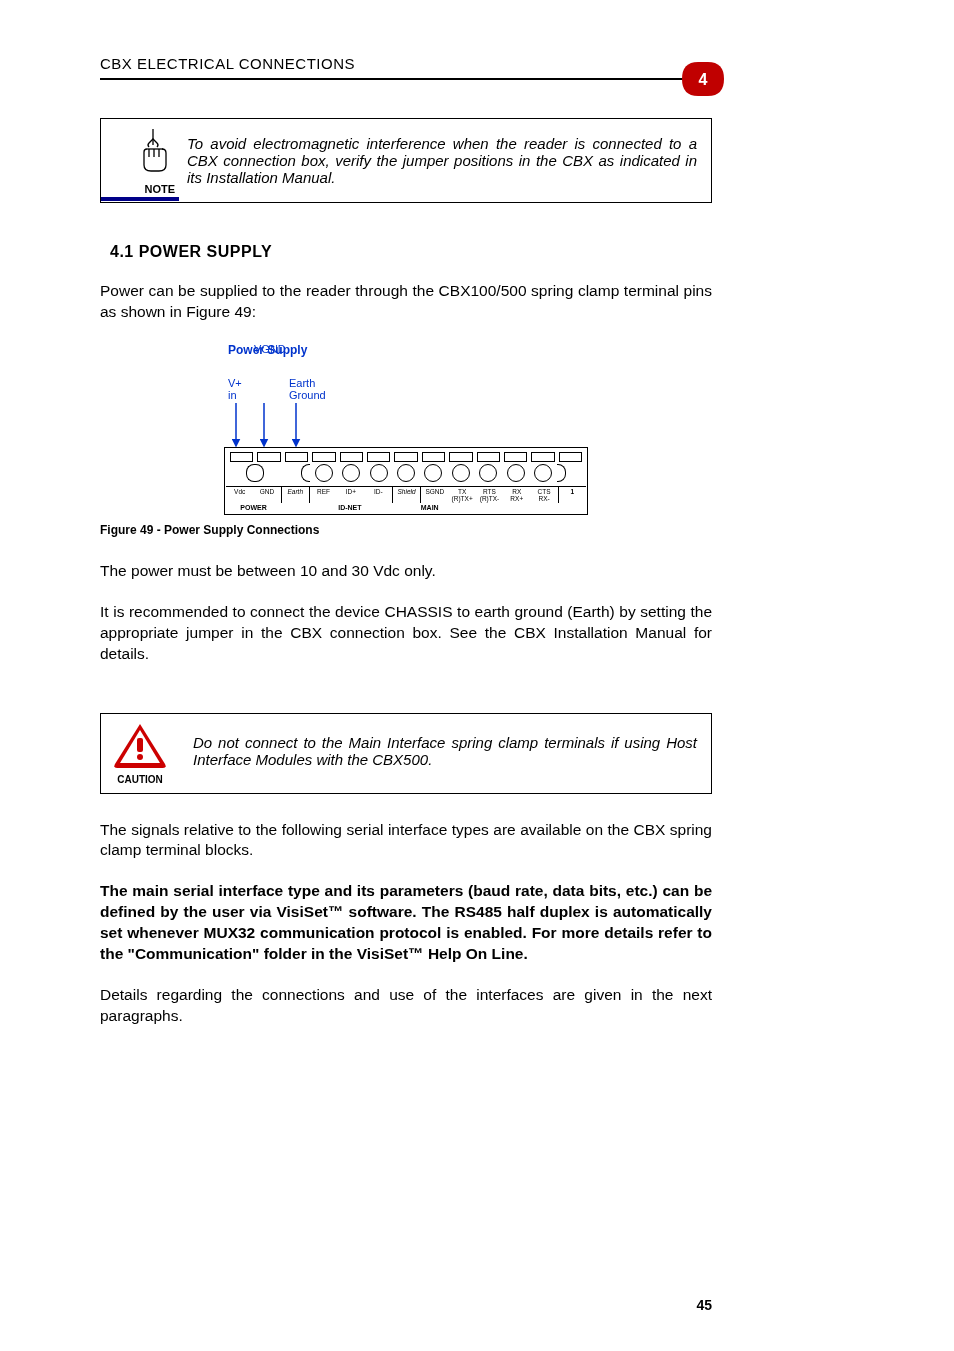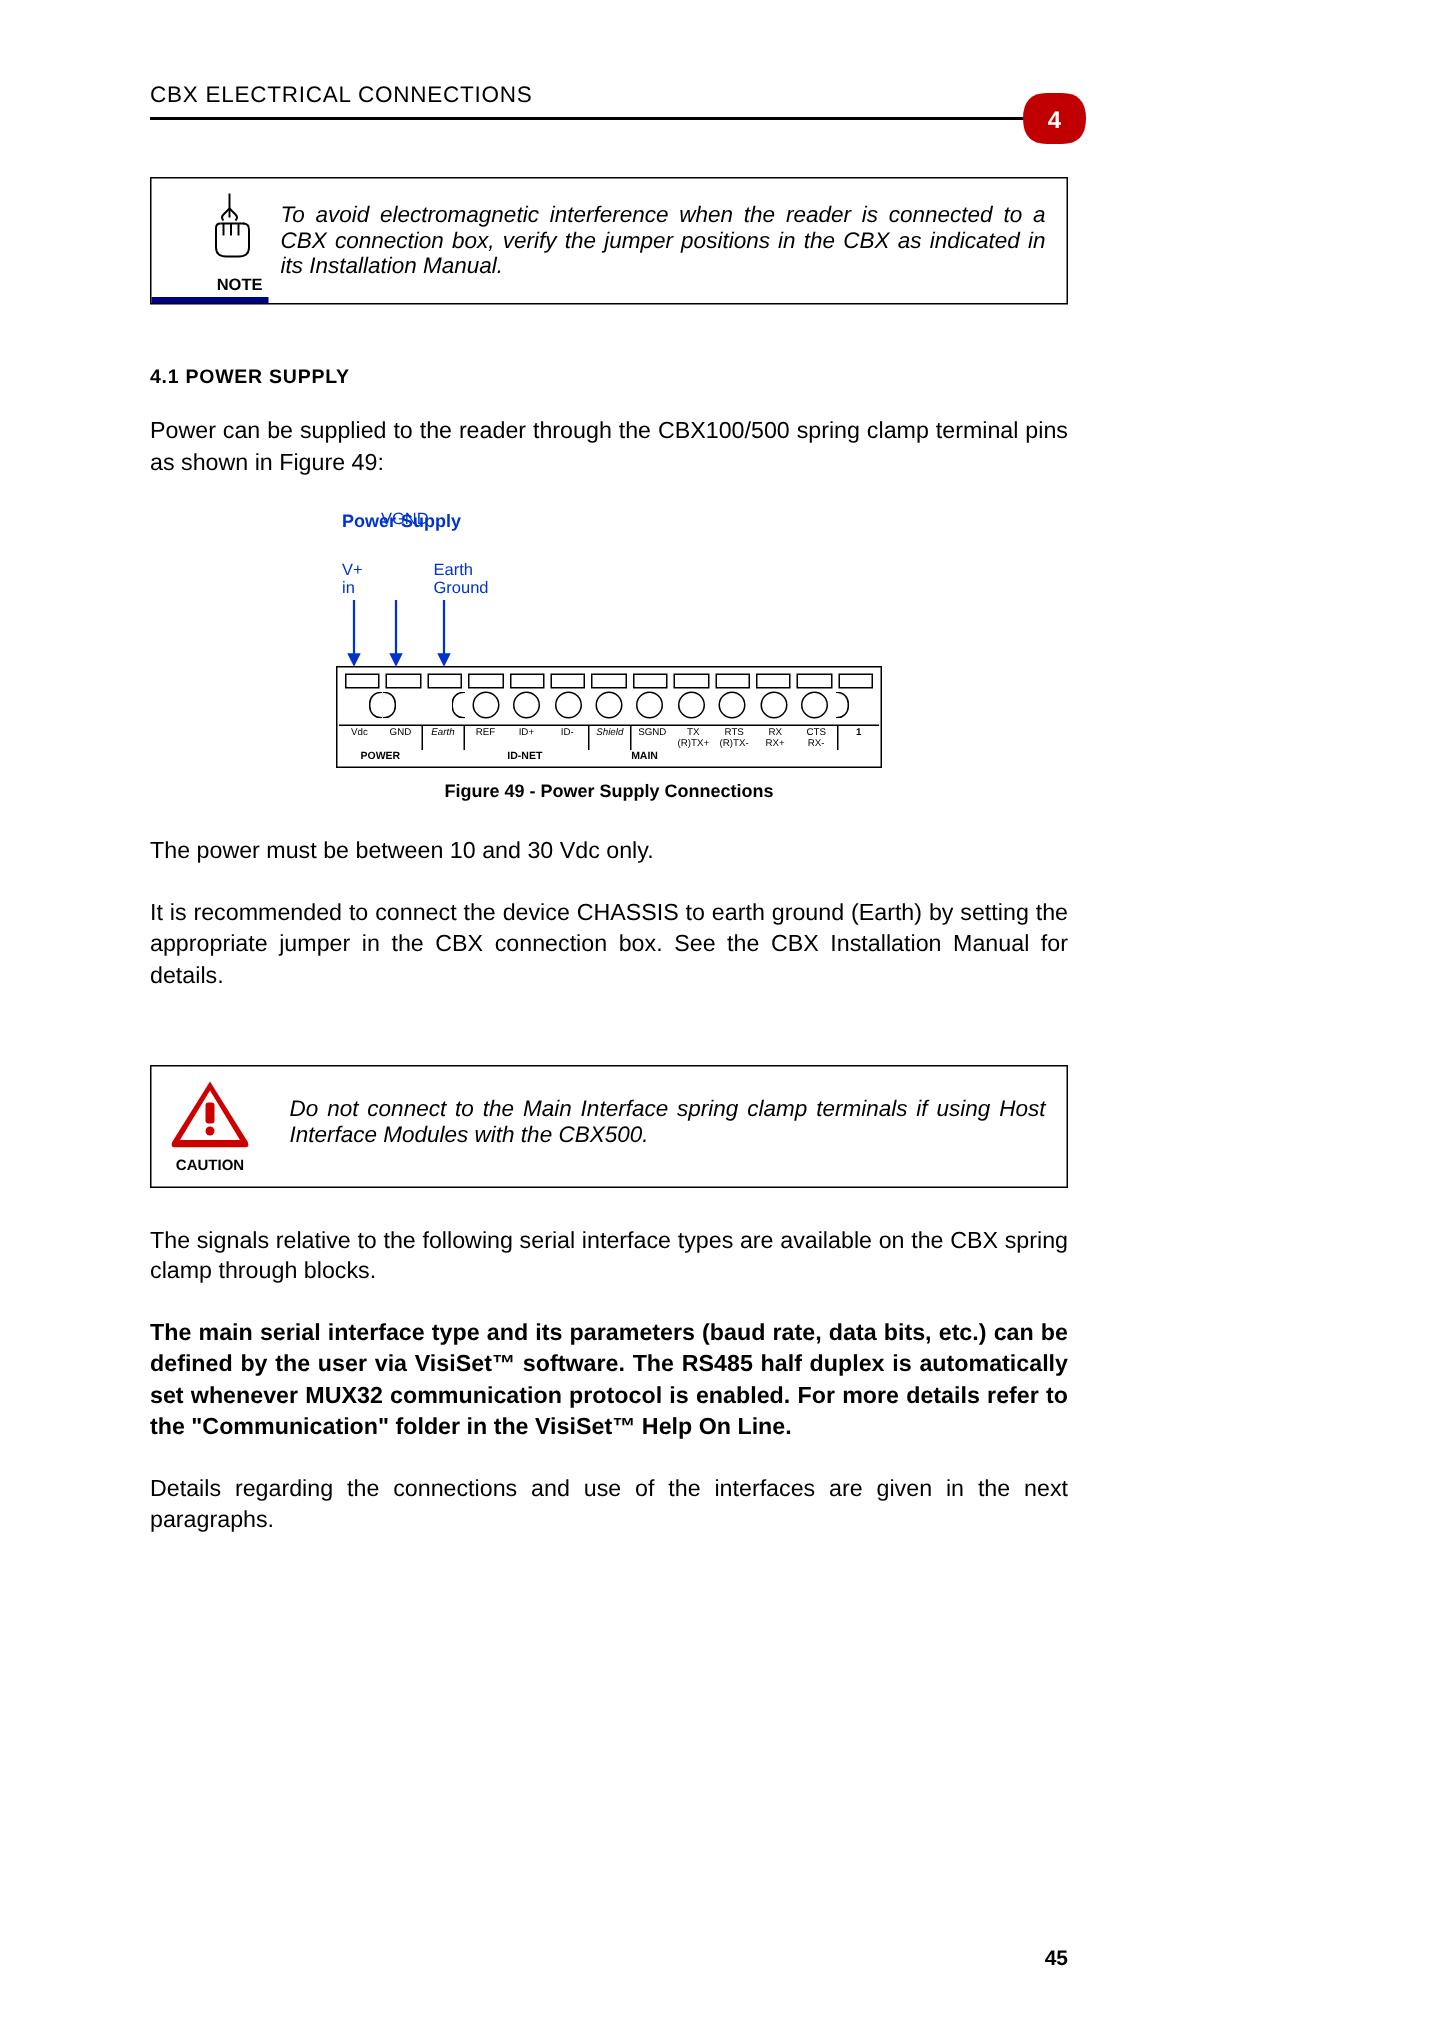--- a/index.html
+++ b/index.html
@@ -83,44 +83,44 @@
     flex: 0 0 74px;
     text-align: center;
     padding: 8px 2px 8px 2px;
   }
   .caution-label {
     font-size: 10px;
     font-weight: bold;
     margin-top: 2px;
   }
   h2.section {
-    font-size: 13px;
-    font-weight: bold;
-    margin: 0 0 20px 0;
+    font-size: 16px;
+    font-weight: bold;
+    margin: 0 0 20px 10px;
     letter-spacing: 0.5px;
   }
   p.body {
     font-size: 15.5px;
     margin: 0 0 20px 0;
     text-align: justify;
     line-height: 1.35;
   }
   p.body-bold {
     font-size: 15.5px;
     font-weight: bold;
     margin: 0 0 20px 0;
     text-align: justify;
     line-height: 1.35;
   }
   .figure-wrap {
     text-align: center;
     margin: 10px 0 8px 0;
   }
   .figure-caption {
-    text-align: center;
+    text-align: left;
     font-size: 12px;
     font-weight: bold;
     margin-bottom: 24px;
   }
   .page-number {
     position: absolute;
     bottom: 38px;
     right: 100px;
     font-size: 14px;
     font-weight: bold;
@@ -359,18 +359,18 @@
         <path d="M27 2 L52 42 Q54 46 50 46 L4 46 Q0 46 2 42 Z" fill="#cc0000"></path>
         <path d="M27 8 L47 41 L7 41 Z" fill="#fff"></path>
         <rect x="24" y="16" width="6" height="14" rx="2" fill="#cc0000"></rect>
         <circle cx="27" cy="35" r="3" fill="#cc0000"></circle>
       </svg>
       <div class="caution-label">CAUTION</div>
     </div>
     <div class="note-text" style="padding:20px 14px;">Do not connect to the Main Interface spring clamp terminals if using Host Interface Modules with the CBX500.</div>
   </div>
 
-  <p class="body">The signals relative to the following serial interface types are available on the CBX spring clamp through blocks.</p>
+  <p class="body">The signals relative to the following serial interface types are available on the CBX spring clamp terminal blocks.</p>
   <p class="body-bold">The main serial interface type and its parameters (baud rate, data bits, etc.) can be defined by the user via VisiSet™ software. The RS485 half duplex is automatically set whenever MUX32 communication protocol is enabled. For more details refer to the "Communication" folder in the VisiSet™ Help On Line.</p>
   <p class="body">Details regarding the connections and use of the interfaces are given in the next paragraphs.</p>
 
   <div class="page-number">45</div>
 </div>
 
 </body></html>

